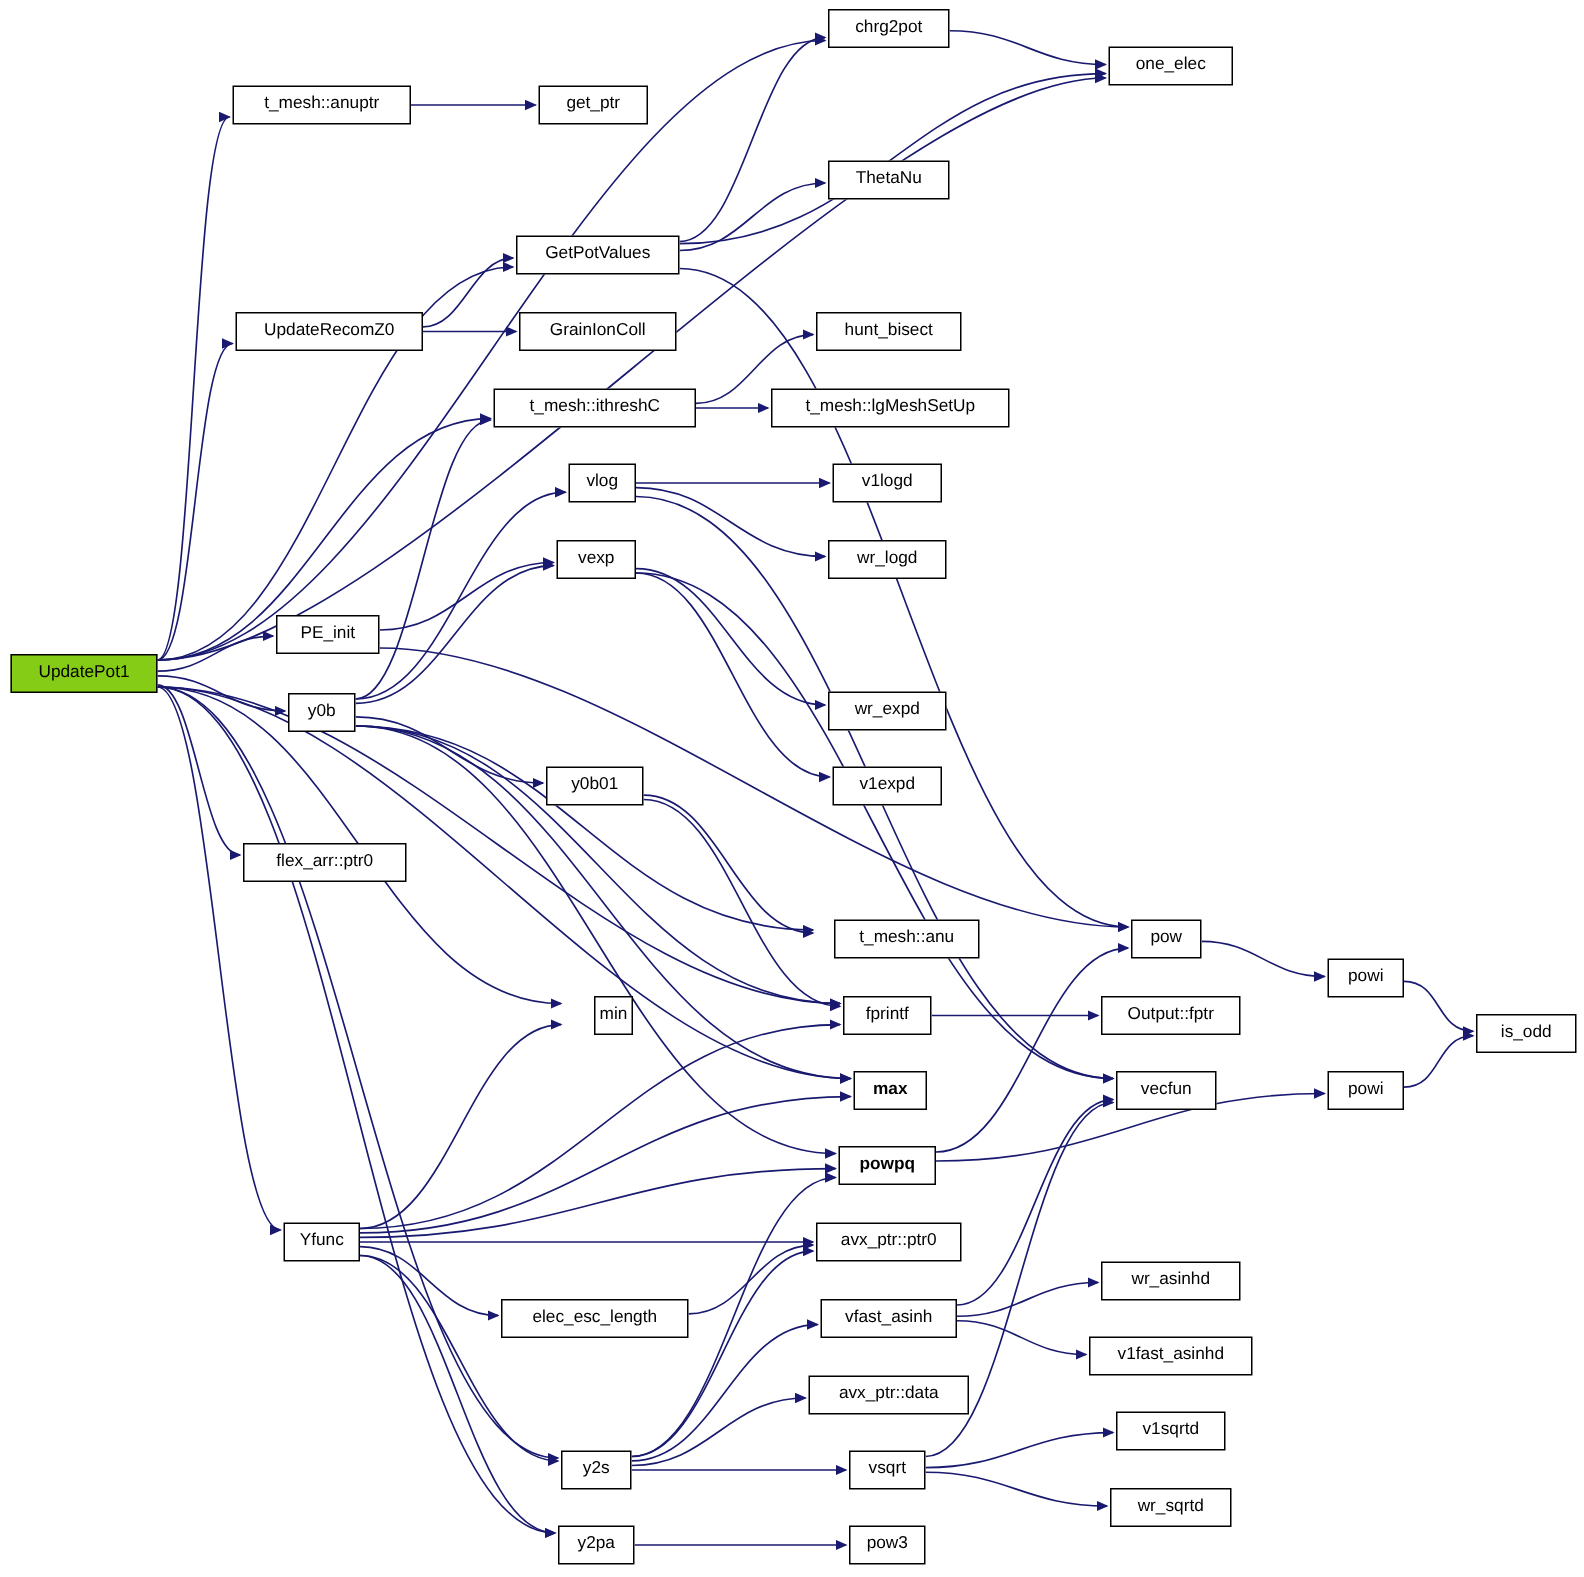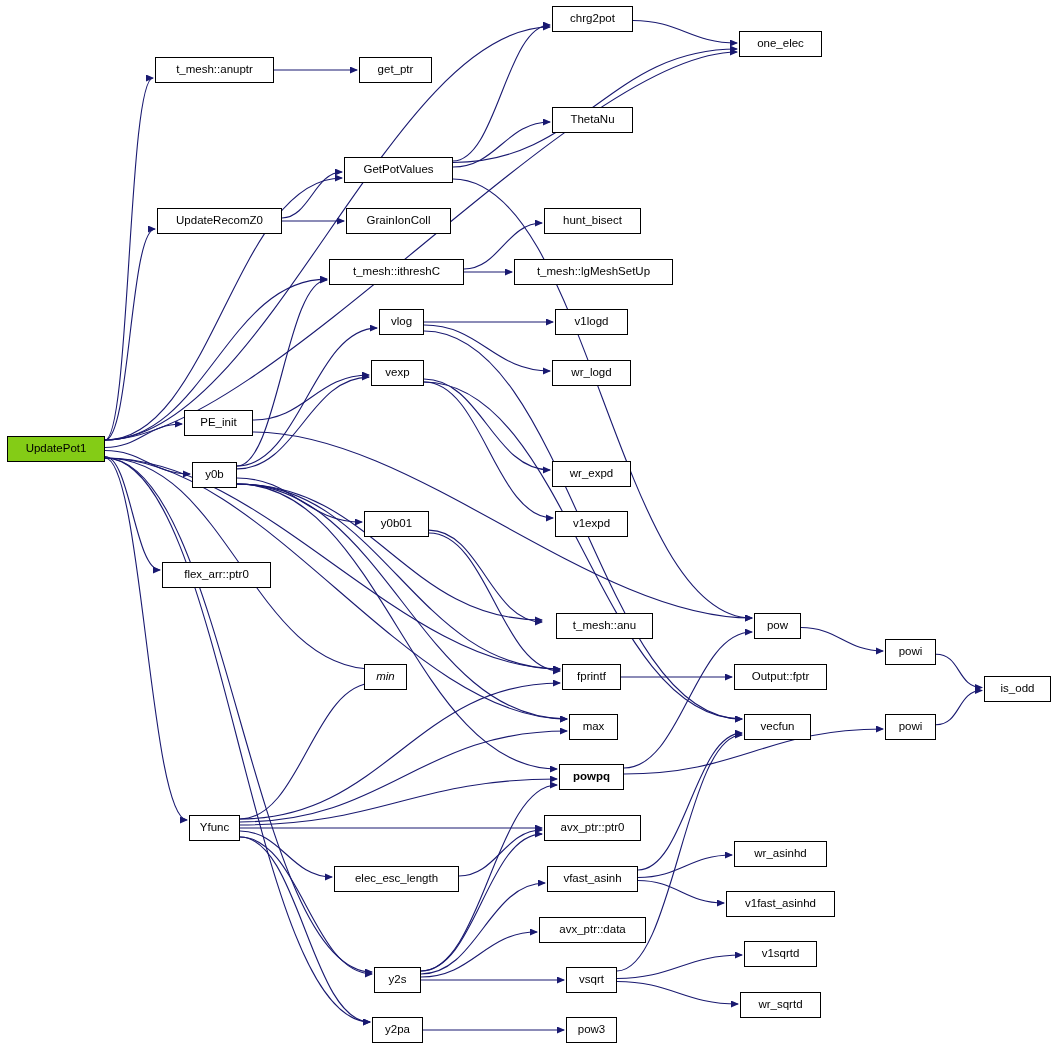--- a/index.html
+++ b/index.html
@@ -185,24 +185,24 @@
     </div>
     <div class="node" style="left: 984px; top: 676px; width: 67px; height: 26px;">
       <span>is_odd</span>
     </div>
     <div class="node" style="left: 562px; top: 664px; width: 59px; height: 26px;">
       <span>fprintf</span>
     </div>
     <div class="node" style="left: 734px; top: 664px; width: 93px; height: 26px;">
       <span>Output::fptr</span>
     </div>
-    <div class="node" style="left: 364px; top: 664px; width: 43px; height: 26px; font-style: italic;">
+    <div class="node" style="left: 396px; top: 664px; width: 26px; height: 26px;">
       <span>min</span>
     </div>
-    <div class="node" style="left: 569px; top: 714px; width: 49px; height: 26px;">
+    <div class="node" style="left: 569px; top: 714px; width: 49px; height: 26px; font-weight: bold;">
       <span>max</span>
     </div>
     <div class="node" style="left: 744px; top: 714px; width: 67px; height: 26px;">
       <span>vecfun</span>
     </div>
     <div class="node" style="left: 885px; top: 714px; width: 51px; height: 26px;">
       <span>powi</span>
     </div>
     <div class="node" style="left: 559px; top: 764px; width: 65px; height: 26px; font-weight: bold;">
       <span>powpq</span>

